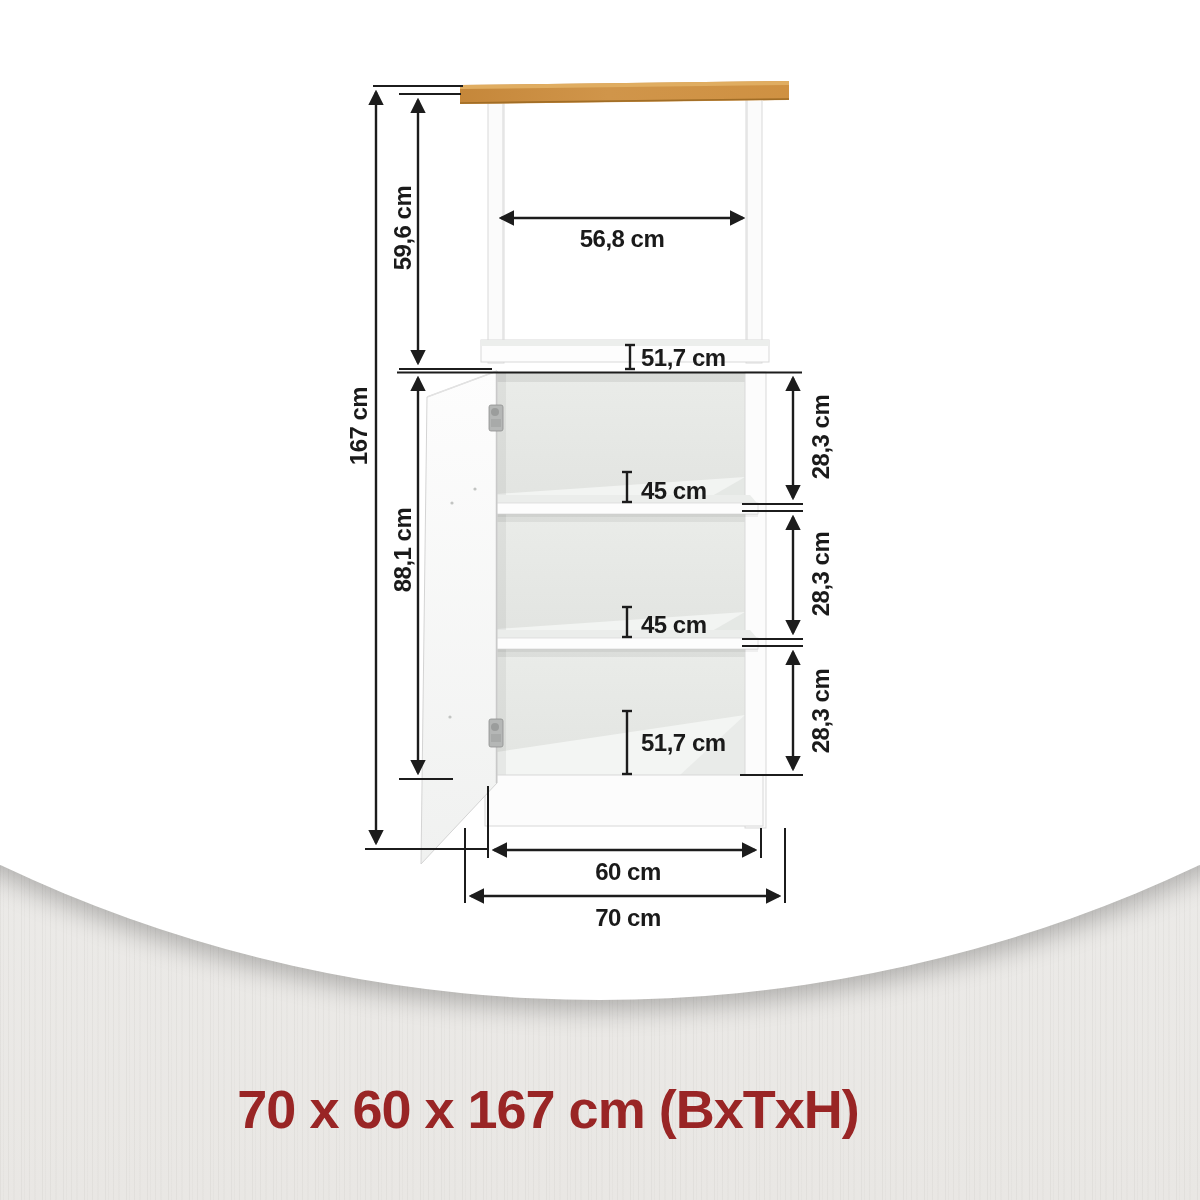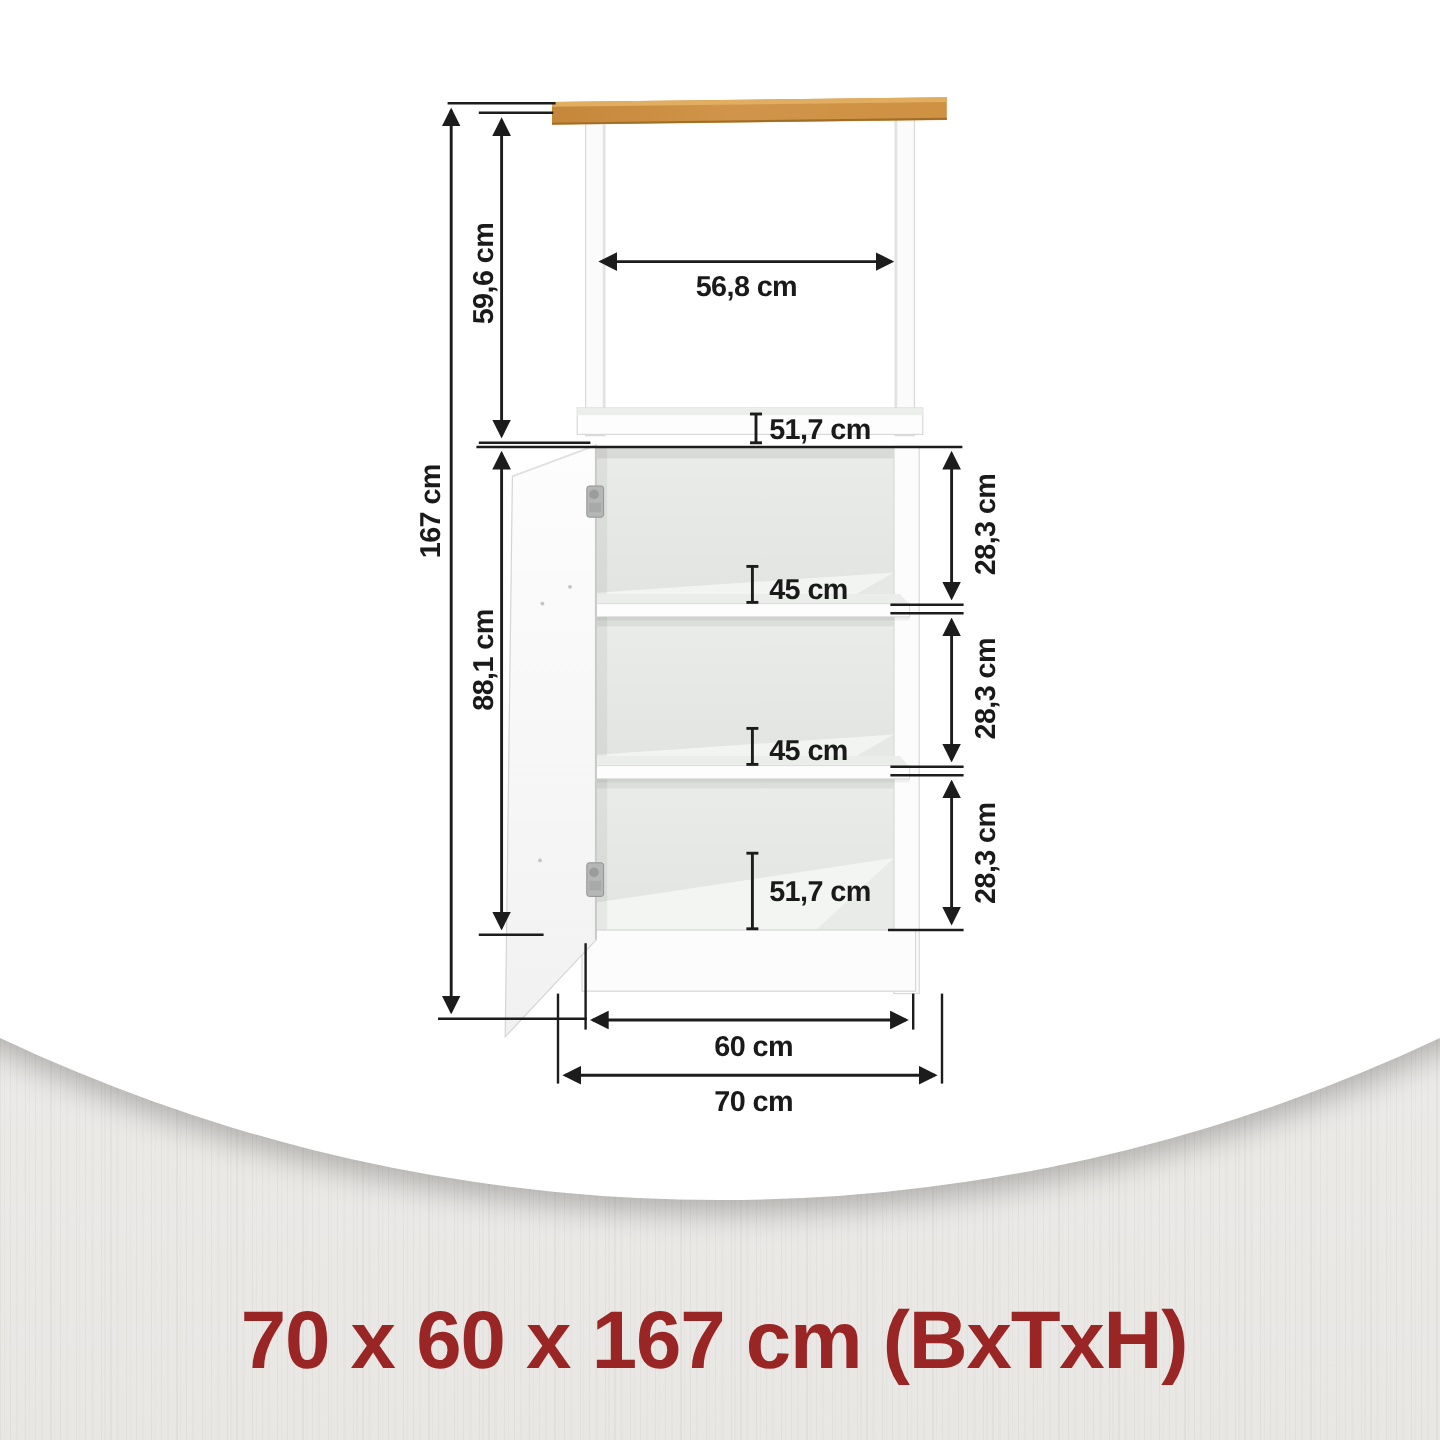--- a/index.html
+++ b/index.html
@@ -20,23 +20,22 @@
   }
   
   #white-arc{
     position:absolute;left:-800px;top:-1800px;width:2800px;height:2800px;
     border-radius:50%;background:#ffffff;
     box-shadow:0 10px 26px rgba(0,0,0,0.25);
   }
   #drawing{position:absolute;left:0;top:0;}
   #caption{
     position:absolute;left:0;top:1078px;width:1096px;
-    text-align:center;font-weight:bold;font-size:68px;letter-spacing:-1px;
+    text-align:center;font-weight:bold;font-size:54px;letter-spacing:-1px;
     color:#992525;
-    margin-left:47px;
   }
   text{font-family:"Liberation Sans", sans-serif;font-weight:bold;font-size:24px;fill:#1a1a1a;letter-spacing:-0.5px;}
 </style>
 </head>
 <body>
 
 <div id="stage">
   <div id="bg-texture"></div>
   <div id="white-arc"></div>
 

